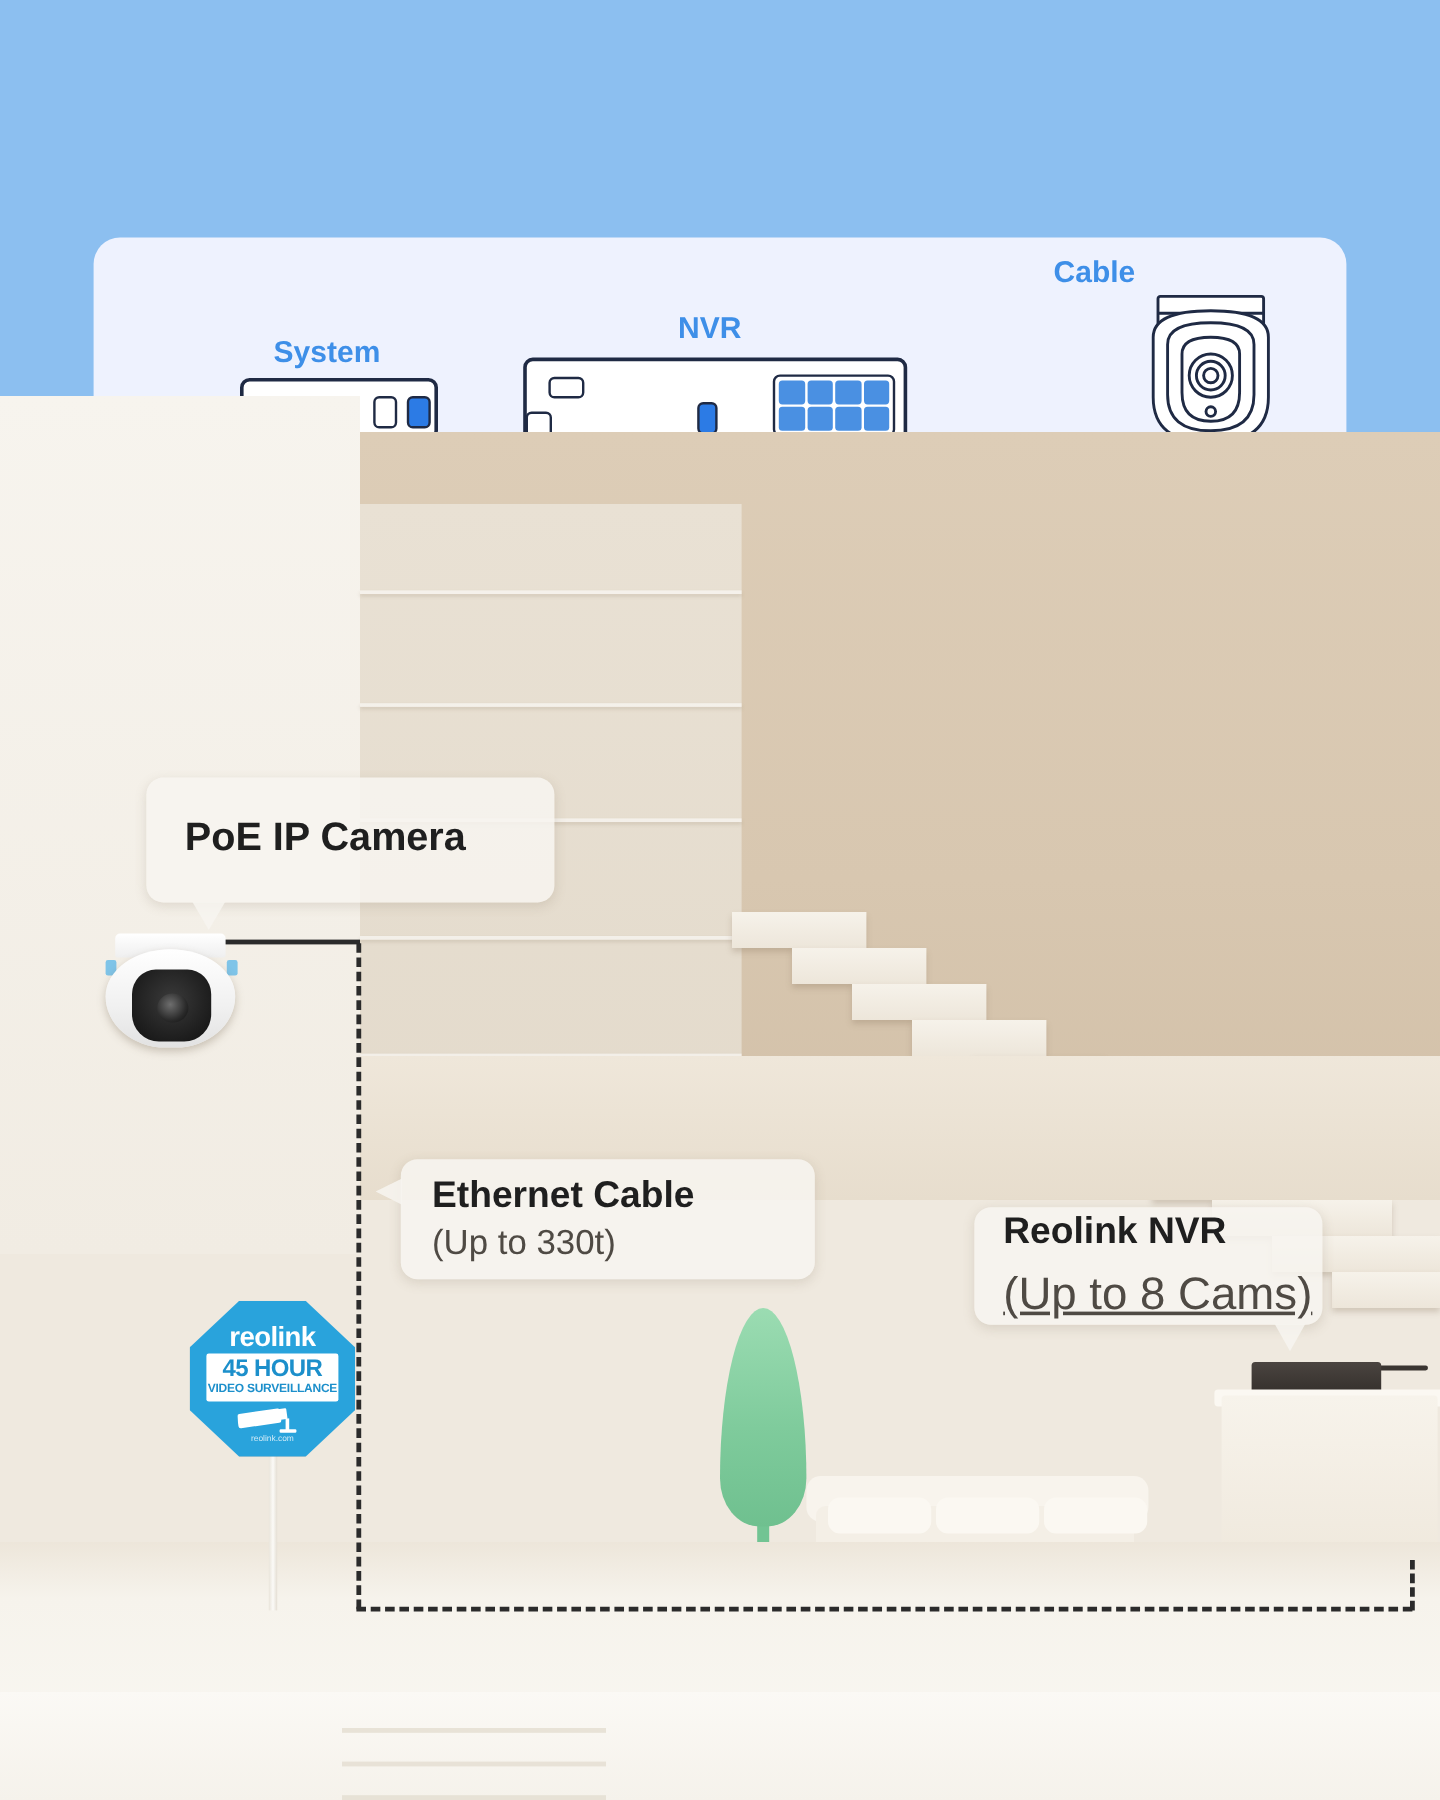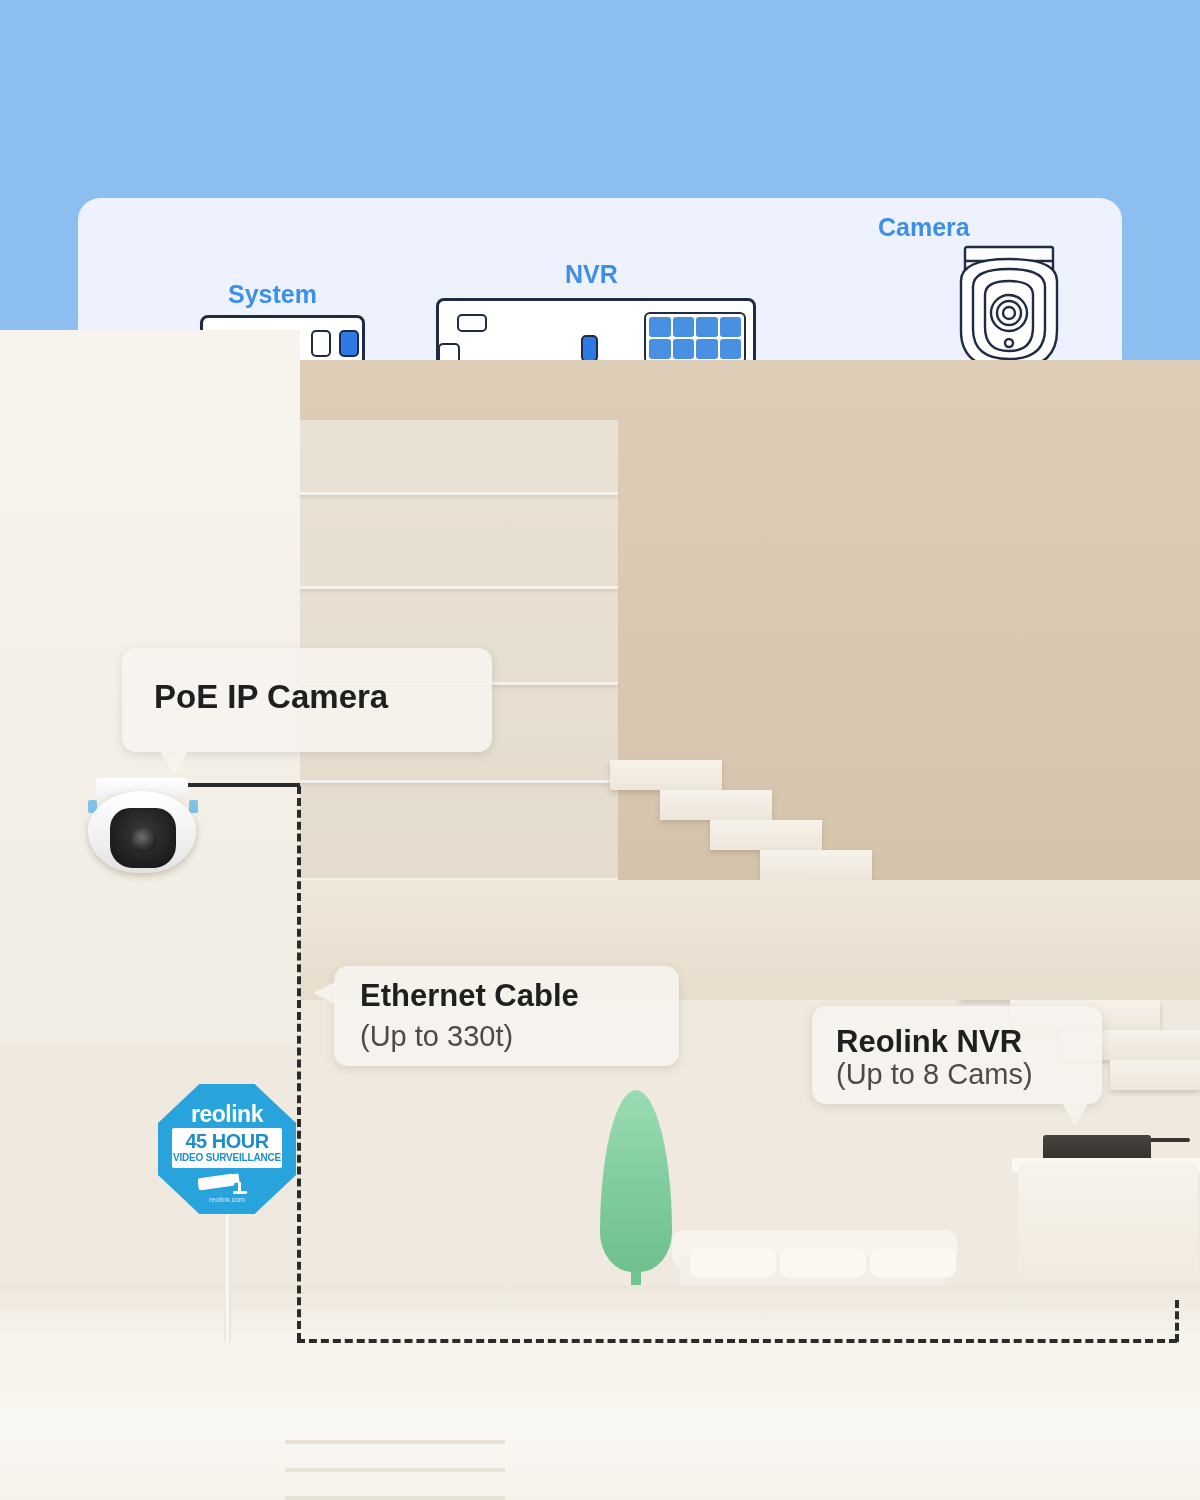--- a/index.html
+++ b/index.html
@@ -409,42 +409,42 @@
     font-weight:bold; color:#1F1F1F; white-space:nowrap;
   }
   .callout .c-sub {
     color:#4F4A44; white-space:nowrap;
   }
   .c-tail {
     position:absolute; width:0; height:0;
   }
 
   
-  #callout-camera { left:122px; top:648px; width:370px; height:104px; }
+  #callout-camera { left:122px; top:648px; width:340px; height:104px; }
   #callout-camera .c-title { position:absolute; left:32px; top:30px; font-size:33px; }
   #callout-camera .c-tail {
     left:38px; top:103px;
     border-left:14px solid transparent; border-right:14px solid transparent;
     border-top:24px solid rgba(247,245,240,.86);
   }
 
   
   #callout-ethernet { left:334px; top:966px; width:345px; height:100px; }
   #callout-ethernet .c-title { position:absolute; left:26px; top:12px; font-size:31px; }
   #callout-ethernet .c-sub   { position:absolute; left:26px; top:54px; font-size:29px; }
   #callout-ethernet .c-tail {
     left:-21px; top:16px;
     border-top:11px solid transparent; border-bottom:11px solid transparent;
     border-right:22px solid rgba(247,245,240,.86);
   }
 
   
   #callout-nvr { left:812px; top:1006px; width:290px; height:98px; }
-  #callout-nvr .c-title { position:absolute; left:24px; top:18px; font-size:31px;text-align:right; }
-  #callout-nvr .c-sub   { position:absolute; left:24px; top:52px; font-size:29px; }
+  #callout-nvr .c-title { position:absolute; left:24px; top:2px; font-size:31px;text-align:right; }
+  #callout-nvr .c-sub   { position:absolute; left:24px; top:52px; font-size:38px;text-decoration:underline; }
   #callout-nvr .c-tail {
     left:250px; top:97px;
     border-left:13px solid transparent; border-right:13px solid transparent;
     border-top:23px solid rgba(247,245,240,.86);
   }
 </style>
 </head>
 <body>
 
 <div class="header">
@@ -481,21 +481,21 @@
         <div class="poe-port"></div>
         <div class="poe-port"></div>
         <div class="poe-port"></div>
         <div class="poe-port"></div>
       </div>
       <div class="foot f1"></div>
       <div class="foot f2"></div>
       <div class="foot f3"></div>
     </div>
 
-    <div class="dev-label lbl-camera">Camera</div>
+    <div class="dev-label lbl-camera">Cable</div>
     <svg class="cam-diagram" viewBox="0 0 126 130">
       <g fill="#FFFFFF" stroke="#1F2A44" stroke-width="2.4">
         <rect x="12" y="2" width="88" height="30" rx="2"></rect>
         <line x1="12" y1="16" x2="100" y2="16"></line>
         <path d="M8,36 Q8,14 56,14 Q104,14 104,36 L104,86 Q104,124 56,124 Q8,124 8,86 Z"></path>
         <path d="M20,42 Q20,24 56,24 Q92,24 92,42 L92,84 Q92,114 56,114 Q20,114 20,84 Z"></path>
         <path d="M32,50 Q32,36 56,36 Q80,36 80,50 L80,82 Q80,106 56,106 Q32,106 32,82 Z"></path>
         <circle cx="56" cy="68" r="18"></circle>
         <circle cx="56" cy="68" r="12"></circle>
         <circle cx="56" cy="68" r="6"></circle>

